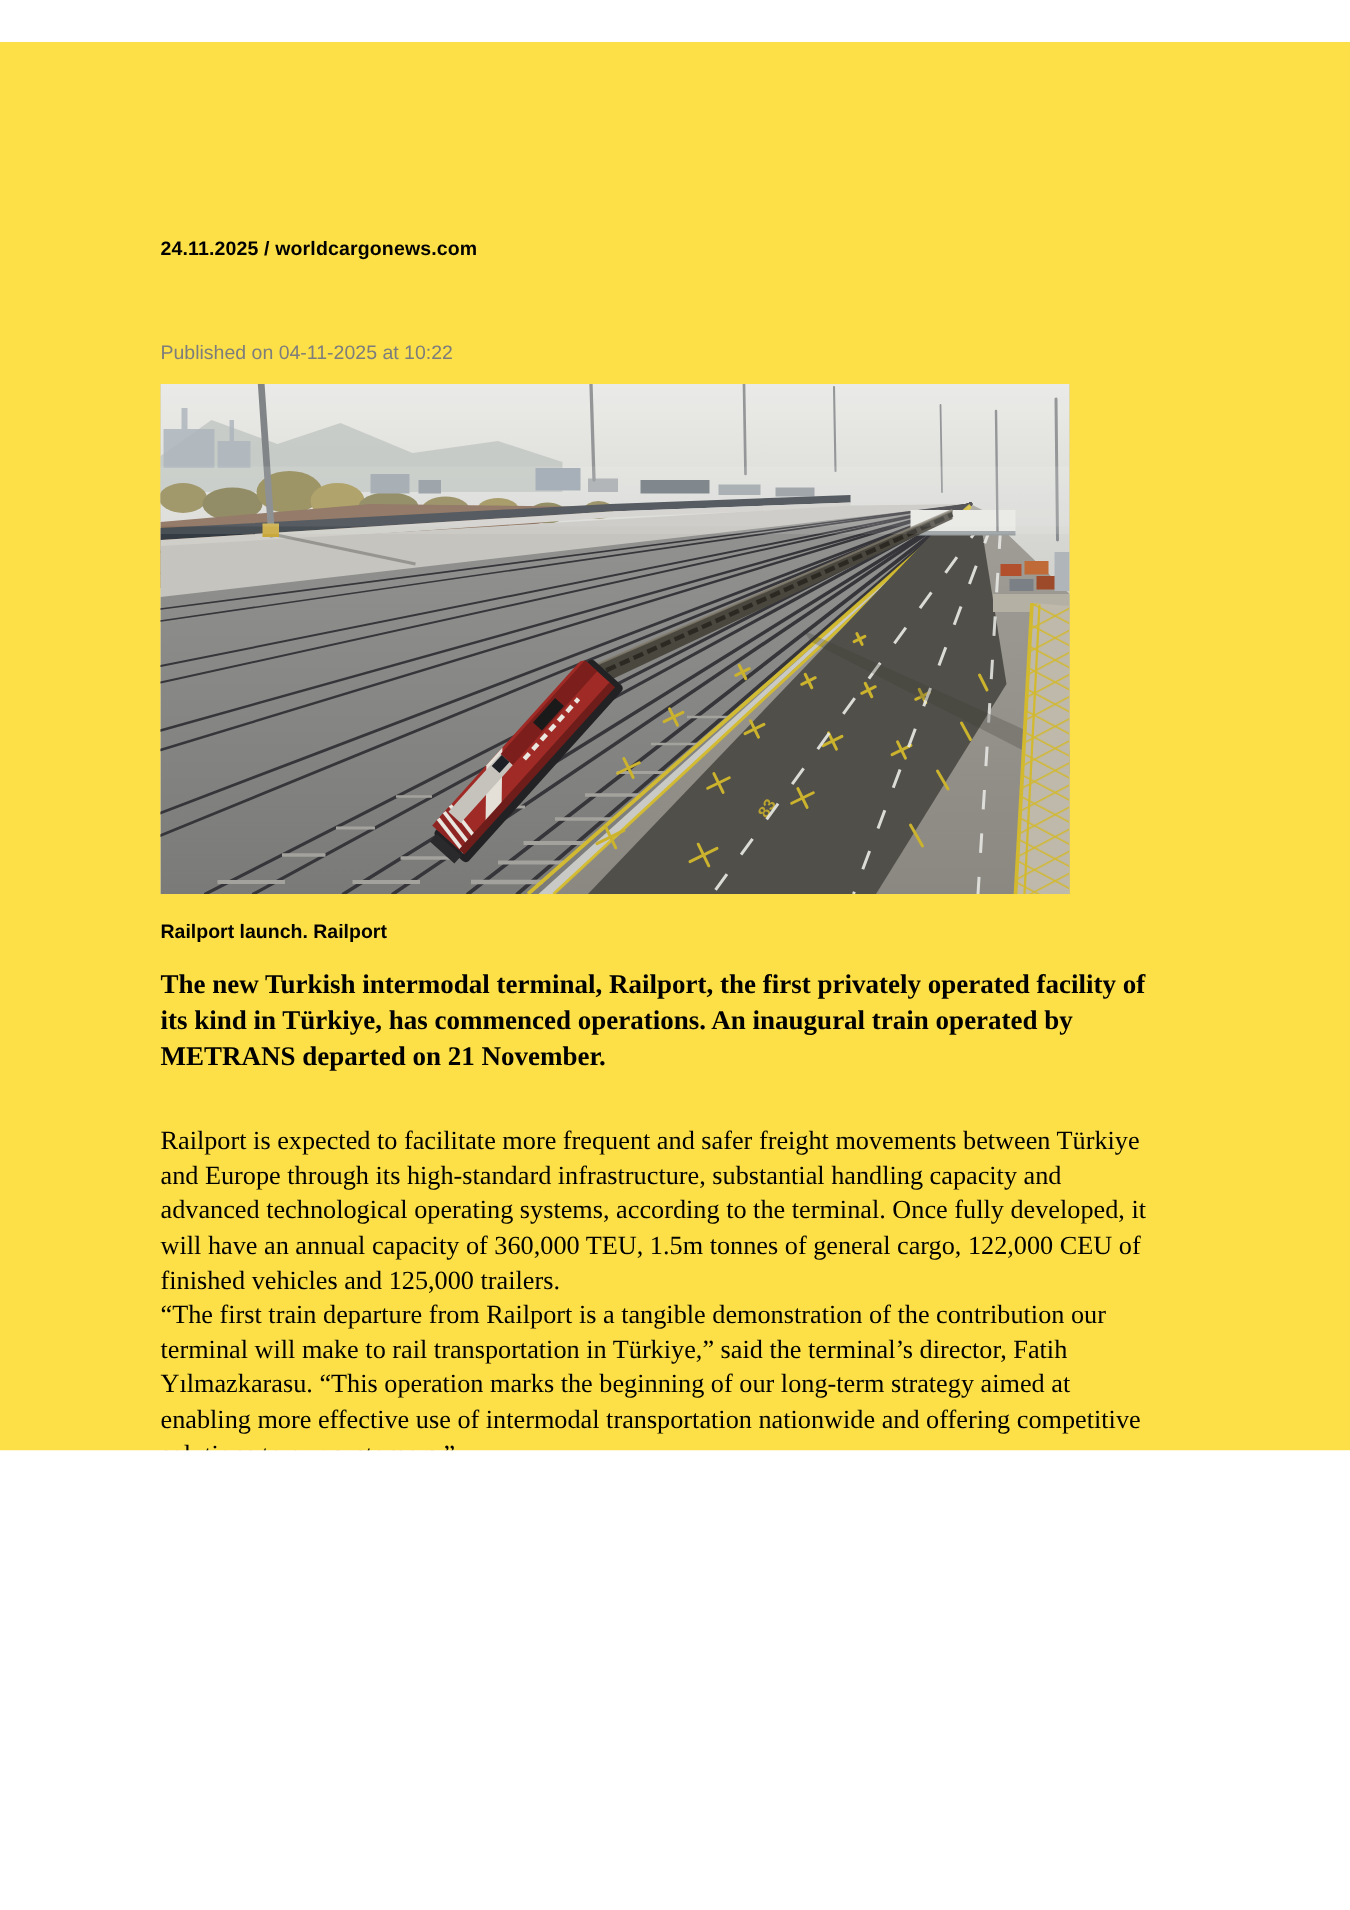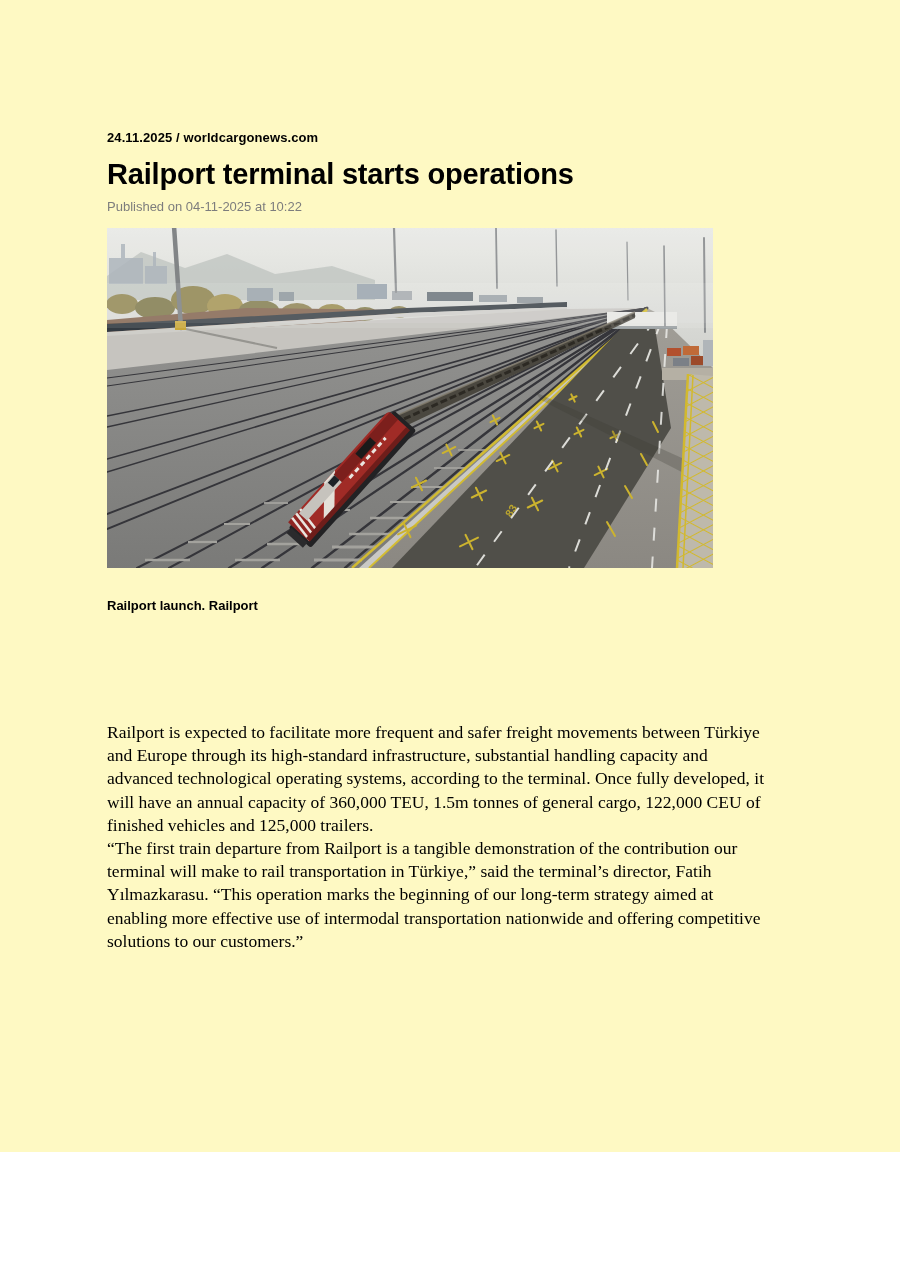--- a/index.html
+++ b/index.html
@@ -1,59 +1,58 @@
 <!DOCTYPE html>
 <html><head>
 <meta charset="utf-8">
 <style>
   html,body{margin:0;padding:0;background:#ffffff;}
   .page{
-    position:relative;width:900px;height:1152px;background:#fef9c3;overflow:hidden;
-    font-family:"Liberation Sans", sans-serif;color:#000;
+    position:relative;width:900px;height:939px;background:#fde047;overflow:hidden;
+    font-family:"Liberation Sans", sans-serif;color:#000;margin-top:28px;
   }
   .dateline{
     position:absolute;left:107px;top:130px;
     font-size:13px;font-weight:700;letter-spacing:.1px;
   }
   .headline{
     position:absolute;left:107px;top:158px;margin:0;
     font-size:29px;font-weight:700;letter-spacing:-.2px;
   }
   .published{
     position:absolute;left:107px;top:199px;
     font-size:13px;color:#7d7d7d;
   }
   figure.photo{
     position:absolute;left:107px;top:228px;margin:0;width:606px;height:340px;
     background:#c9c9c5;
   }
   figure.photo svg{display:block;width:606px;height:340px;}
   .caption{
-    position:absolute;left:107px;top:598px;
+    position:absolute;left:107px;top:585px;
     font-size:13px;font-weight:700;
   }
   .lede{
     position:absolute;left:107px;top:616px;width:678px;margin:0;
     font-family:"Liberation Serif", serif;font-weight:700;
     font-size:18px;line-height:24px;
   }
   .body-text{
     position:absolute;left:107px;top:721px;width:666px;
     font-size:17.5px;line-height:23.2px;font-family:Liberation Serif, serif;
   }
   .body-text p{margin:0;}
 </style>
 </head>
 <body>
 
 <div class="page">
 
   <div class="dateline">24.11.2025 / worldcargonews.com</div>
 
-  <h1 class="headline">Railport terminal starts operations</h1>
 
   <div class="published">Published on 04-11-2025 at 10:22</div>
 
   <figure class="photo">
     <svg viewBox="0 0 606 340" preserveAspectRatio="none" role="img">
       <defs>
         <linearGradient id="skyG" x1="0" y1="0" x2="0" y2="1">
           <stop offset="0" stop-color="#e9eae6"></stop>
             <stop offset="1" stop-color="#d1d2ce"></stop>
         </linearGradient>
@@ -274,19 +273,20 @@
         </g>
       </g>
 
       <rect x="0" y="0" width="606" height="95" fill="#ffffff" opacity=".08"></rect>
       <rect x="0" y="55" width="606" height="45" fill="#ffffff" opacity=".1"></rect>
     </svg>
   </figure>
 
   <figcaption class="caption">Railport launch. Railport</figcaption>
 
+  <p class="lede">The new Turkish intermodal terminal, Railport, the first privately operated facility of its kind in Türkiye, has commenced operations. An inaugural train operated by METRANS departed on 21 November.</p>
 
   <div class="body-text">
     <p>Railport is expected to facilitate more frequent and safer freight movements between Türkiye and Europe through its high-standard infrastructure, substantial handling capacity and advanced technological operating systems, according to the terminal. Once fully developed, it will have an annual capacity of 360,000 TEU, 1.5m tonnes of general cargo, 122,000 CEU of finished vehicles and 125,000 trailers.</p>
     <p>“The first train departure from Railport is a tangible demonstration of the contribution our terminal will make to rail transportation in Türkiye,” said the terminal’s director, Fatih Yılmazkarasu. “This operation marks the beginning of our long-term strategy aimed at enabling more effective use of intermodal transportation nationwide and offering competitive solutions to our customers.”</p>
   </div>
 
 </div>
 
 </body></html>

